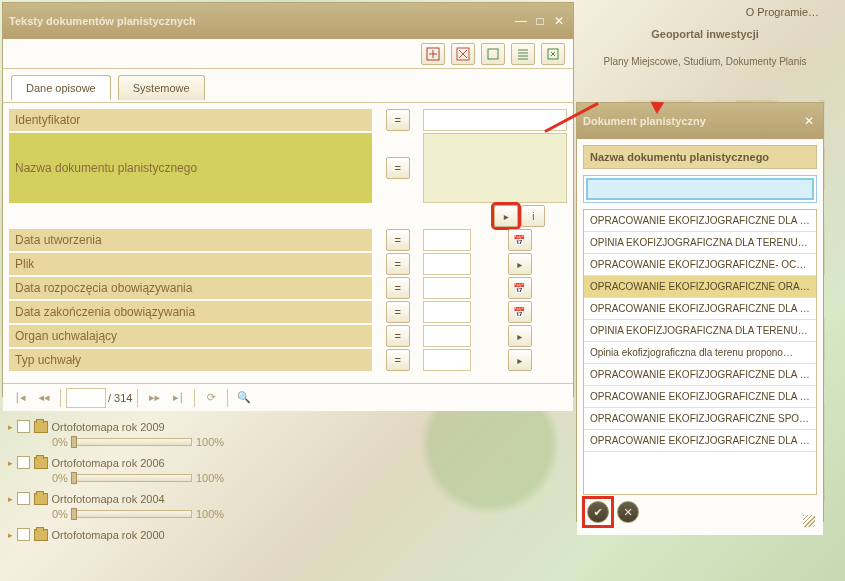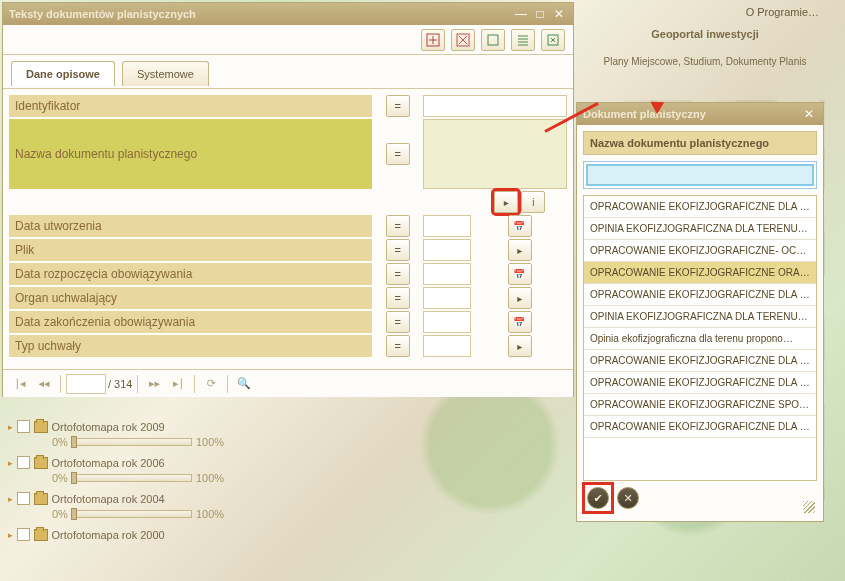--- a/index.html
+++ b/index.html
@@ -7,28 +7,28 @@
 .map-bg{position:absolute;top:0;left:0;width:845px;height:581px;background:linear-gradient(135deg,#e8f0d8 0%,#d4e4c0 20%,#f5f0e0 40%,#e0d8c0 60%,#d8e8c8 80%,#c8d8b0 100%);z-index:0}
 .map-bg::before{content:"";position:absolute;top:100px;right:20px;width:200px;height:400px;background:repeating-linear-gradient(45deg,rgba(160,140,100,.15) 0 30px,transparent 30px 60px),repeating-linear-gradient(-45deg,rgba(180,160,120,.1) 0 40px,transparent 40px 80px)}
 .map-bg::after{content:"";position:absolute;bottom:40px;left:340px;width:500px;height:160px;background:radial-gradient(circle at 30% 40%,rgba(140,180,100,.3) 0 60px,transparent 70px),radial-gradient(circle at 70% 60%,rgba(120,160,90,.25) 0 50px,transparent 60px)}
 .header-right{position:absolute;top:6px;right:20px;color:#7a6a4a;z-index:1}
 .header-right .link{color:#6a5a3a;text-decoration:none;padding:2px 6px}
 .geo-title{position:absolute;top:28px;right:10px;width:260px;text-align:center;color:#7a6a4a;z-index:1}
 .geo-title .t1{font-weight:bold}
 .geo-title .t2{font-size:10px;margin-top:16px}
 .panel{position:absolute;z-index:2;background:#fff;border:1px solid #b8a878}
 .main-panel{top:2px;left:2px;width:572px;height:395px}
-.title-bar{height:22px;background:linear-gradient(#c8b888,#b8a070);color:#fff;padding:3px 6px;display:flex;align-items:center}
+.title-bar{height:36px;background:linear-gradient(#c8b888,#b8a070);color:#fff;padding:3px 6px;display:flex;align-items:center}
 .title-bar .ttl{flex:1;font-weight:bold;color:#f0e8d0}
 .win-btn{width:16px;height:16px;margin-left:3px;color:#fff;display:flex;align-items:center;justify-content:center;cursor:pointer;font-size:12px}
 .tool-row{height:30px;border-bottom:1px solid #d8c8a0;display:flex;align-items:center;justify-content:flex-end;padding:0 8px;gap:6px;background:#fdfcf8}
 .tool-btn{width:24px;height:22px;border:1px solid #c8b888;background:linear-gradient(#fdfaf0,#f0e8d0);display:flex;align-items:center;justify-content:center;border-radius:2px;cursor:pointer}
 .tabs-row{height:34px;padding:6px 8px 0;background:#fdfcf8;border-bottom:1px solid #d8c8a0}
 .tab{display:inline-block;padding:6px 14px;border:1px solid #c8b888;border-bottom:none;background:linear-gradient(#fdfaf0,#f0e8d0);border-radius:3px 3px 0 0;margin-right:4px;cursor:pointer;color:#6a5a3a}
-.tab.active{background:#fff;font-weight:bold}
+.tab.active{background:#fff;font-weight:normal}
 .form-area{padding:4px;background:#fdfcf8;height:280px;overflow:hidden}
 table.form{width:100%;border-collapse:separate;border-spacing:2px}
 td.lbl{background:#e8d8a0;color:#8a6a3a;padding:4px 6px;width:200px;vertical-align:middle;font-size:12px}
 td.lbl.hl{background:#d4d060}
 td.op{width:26px;text-align:center}
 .op-btn{width:24px;height:22px;border:1px solid #c8b888;background:linear-gradient(#fff,#f0e8d0);border-radius:2px;display:inline-flex;align-items:center;justify-content:center;color:#6a5a3a;cursor:pointer}
 td.val{background:#fff;border:1px solid #d8c8a0}
 td.val input{width:100%;border:none;padding:3px;background:transparent}
 td.val.hl{background:#f0f0d0}
 td.ic{width:26px;text-align:center}
@@ -158,30 +158,30 @@
         <td class="val"><input style=""></td>
         <td class="ic"><span class="ic-btn">▸</span></td>
       </tr>
       <tr>
         <td class="lbl">Data rozpoczęcia obowiązywania</td>
         <td class="op"><span class="op-btn">=</span></td>
         <td class="val"><input style=""></td>
         <td class="ic"><span class="ic-btn">📅</span></td>
       </tr>
       <tr>
+        <td class="lbl">Data zakończenia obowiązywania</td>
+        <td class="op"><span class="op-btn">=</span></td>
+        <td class="val"><input style=""></td>
+        <td class="ic"><span class="ic-btn">📅</span></td>
+      </tr>
+      <tr>
         <td class="lbl">Organ uchwalający</td>
         <td class="op"><span class="op-btn">=</span></td>
         <td class="val"><input style=""></td>
         <td class="ic"><span class="ic-btn">▸</span></td>
-      </tr>
-      <tr>
-        <td class="lbl">Data zakończenia obowiązywania</td>
-        <td class="op"><span class="op-btn">=</span></td>
-        <td class="val"><input style=""></td>
-        <td class="ic"><span class="ic-btn">📅</span></td>
       </tr>
       <tr>
         <td class="lbl">Typ uchwały</td>
         <td class="op"><span class="op-btn">=</span></td>
         <td class="val"><input style=""></td>
         <td class="ic"><span class="ic-btn">▸</span></td>
       </tr>
     </tbody>
       </table>
   </div>

